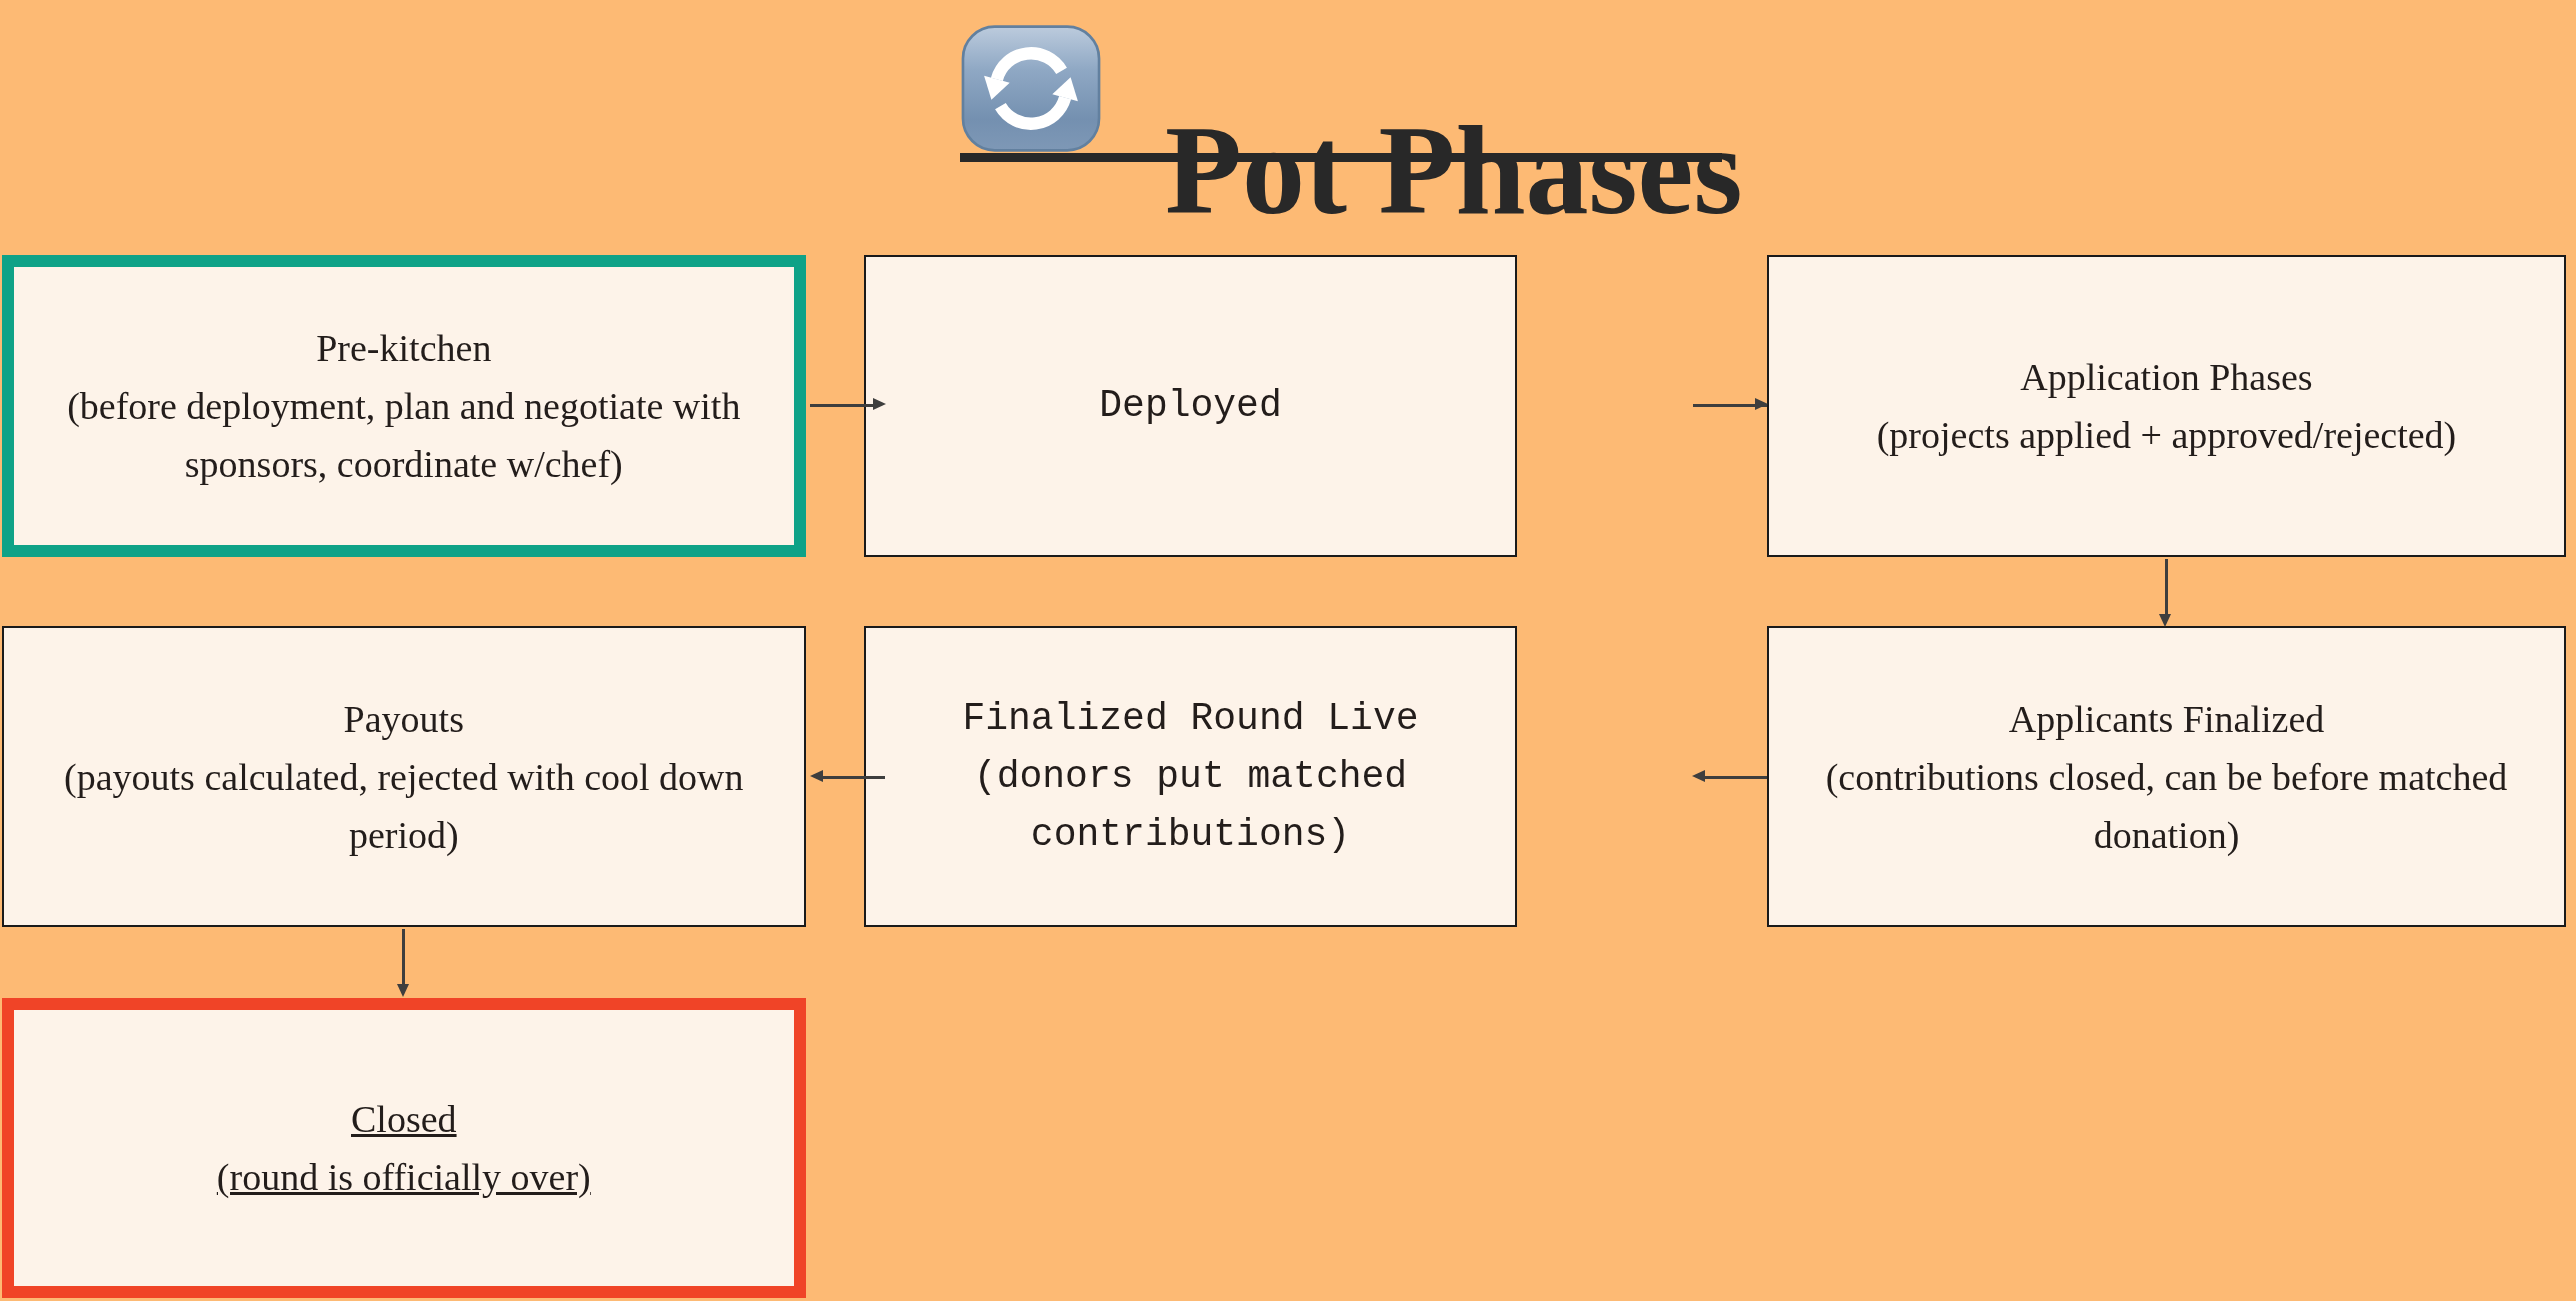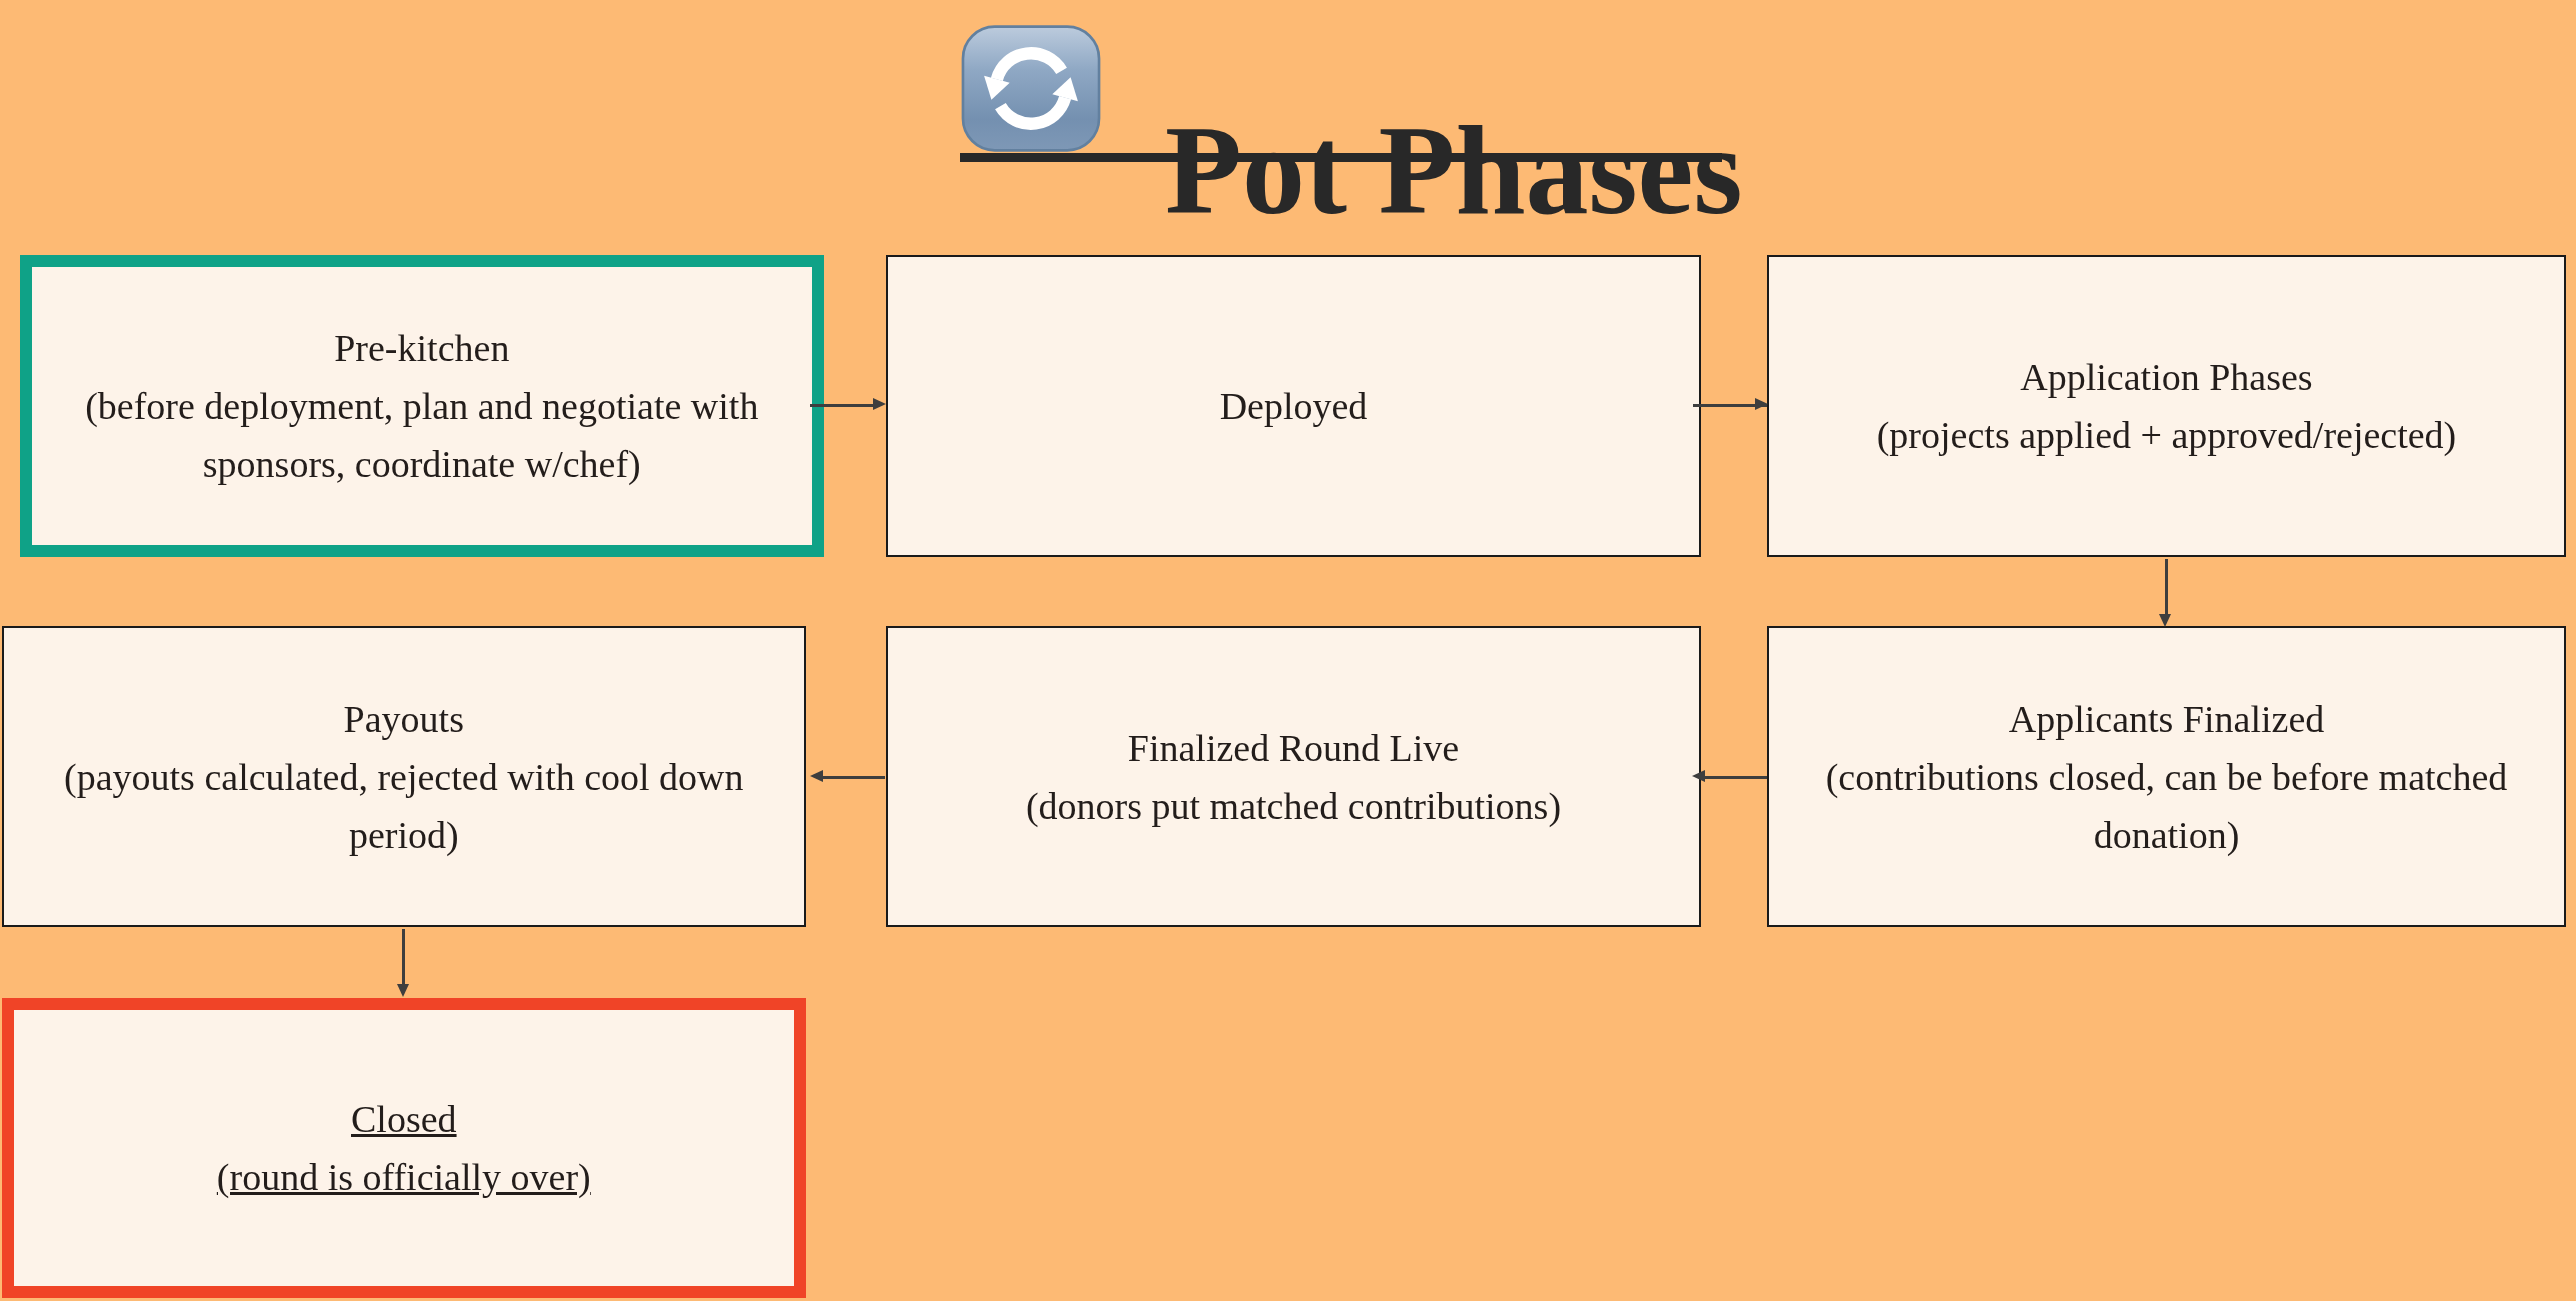--- a/index.html
+++ b/index.html
@@ -14,26 +14,26 @@
     display:flex;align-items:center;
     font-size:126px;color:#282828;letter-spacing:0;white-space:nowrap;
   }
   .title-underline{position:absolute;left:960px;top:153px;width:762px;height:9.2px;background:#282828;}
   
   .box{
     position:absolute;background:#fdf3e9;border:2.7px solid #1a1a1a;box-sizing:border-box;
     display:flex;align-items:center;justify-content:center;text-align:center;
     color:#231d1b;padding:0 16.5px;
   }
-  .box.green{border:12px solid #0fa287;margin-left:18px;}
+  .box.green{border:12px solid #0fa287;}
   .box.orange{border:12px solid #f04427;text-decoration:underline;}
   .phase-name,.phase-desc{font-size:38px;line-height:58px;}
   
   .c1{left:1.8px;width:804px;}
-  .c2{left:886px;width:815px;}
+  .c2{left:864px;width:653px;font-family:Liberation Mono, monospace;}
   .c3{left:1767px;width:799px;}
   .r1{top:255px;height:302px;}
   .r2{top:626px;height:301px;}
   .r3{top:998px;height:300px;}
   
   .hline,.vline{position:absolute;background:#3e3e3e;}
   .hline{height:2.7px;}
   .vline{width:2.7px;}
   .ah-right{position:absolute;width:0;height:0;border-top:6.4px solid transparent;border-bottom:6.4px solid transparent;border-left:13px solid #3e3e3e;}
   .ah-left{position:absolute;width:0;height:0;border-top:6.4px solid transparent;border-bottom:6.4px solid transparent;border-right:13px solid #3e3e3e;}

